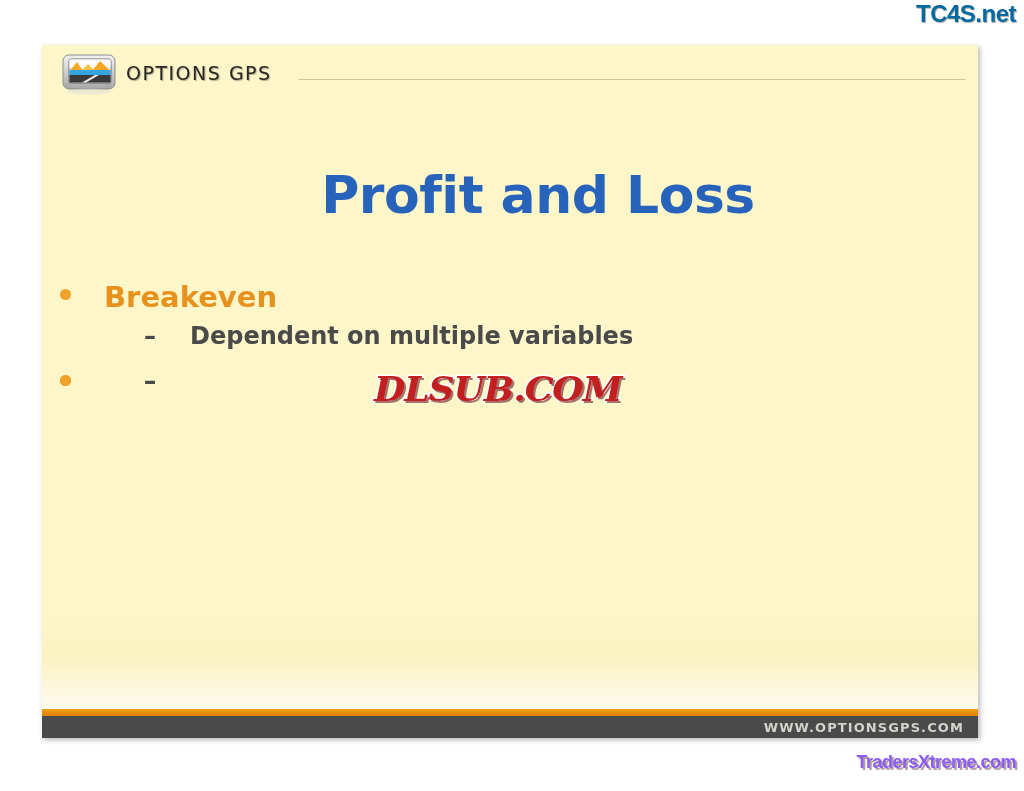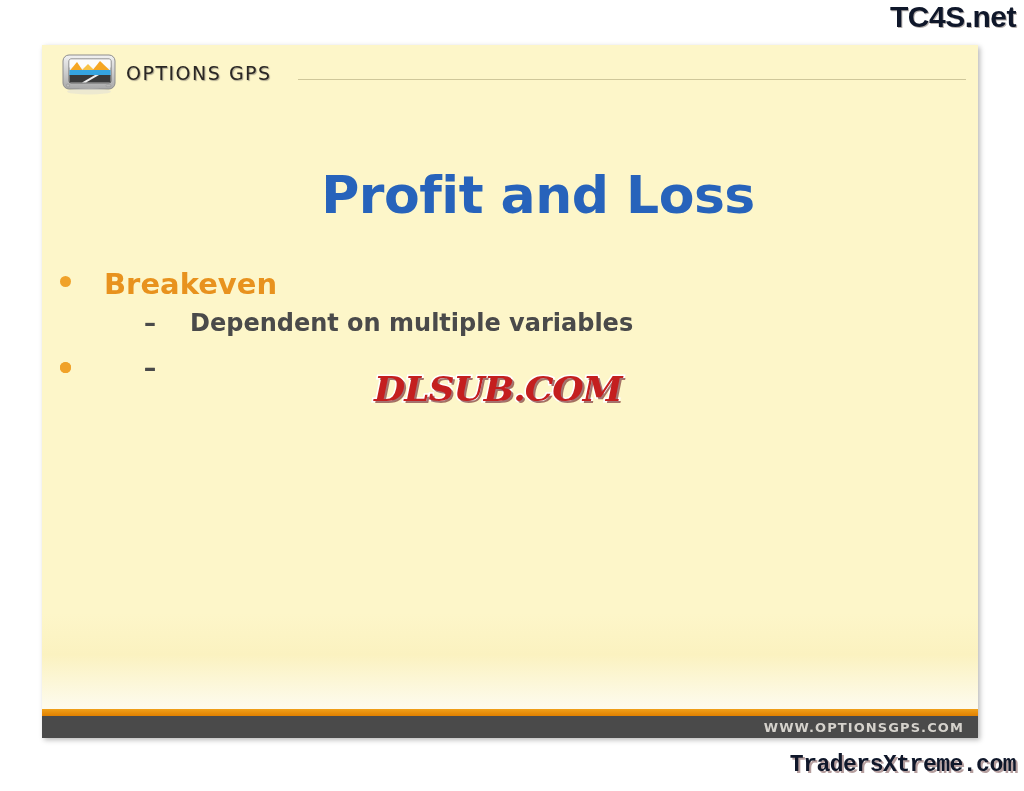--- a/index.html
+++ b/index.html
@@ -15,23 +15,23 @@
     font-family: "Liberation Sans", sans-serif;
   }
 
   
   #tc4s-brand {
     position: absolute;
     top: 2px;
     right: 8px;
     font-family: "Liberation Sans", sans-serif;
     font-weight: bold;
-    font-size: 30px;
+    font-size: 24px;
     letter-spacing: -0.5px;
-    color: #0f172a;
+    color: #0369a1;
     text-shadow: 1px 1px 0 rgba(120,110,105,0.55);
     line-height: 1;
     white-space: nowrap;
   }
 
   
   #slide {
     position: absolute;
     left: 42px;
     top: 45px;
@@ -94,21 +94,21 @@
     font-size: 52px;
     color: #2763bb;
     letter-spacing: -0.5px;
     padding-left: 28px;
   }
 
   
   #slide-body {
     position: absolute;
     left: 0;
-    top: 222px;
+    top: 235px;
     width: 900px;
   }
   .bullet-l1 {
     position: relative;
     padding-left: 62px;
     margin: 0 0 6px 0;
     font-family: "DejaVu Sans", sans-serif;
     font-weight: bold;
     font-size: 29px;
     color: #e8921e;
@@ -196,25 +196,25 @@
     white-space: nowrap;
     transform: scaleX(1.06);
     transform-origin: left center;
   }
 
   
   #tradersxtreme-brand {
     position: absolute;
     right: 8px;
     top: 752px;
-    font-family: Liberation Mono, monospace;
-    font-weight: bold;
-    font-size: 23px;
+    font-family: Liberation Sans, sans-serif;
+    font-weight: bold;
+    font-size: 18px;
     letter-spacing: -0.5px;
-    color: #0f172a;
+    color: #8b5cf6;
     -webkit-text-stroke: 3px #ffffff;
     paint-order: stroke fill;
     text-shadow: 2px 2px 0 rgba(90,40,40,0.45);
     white-space: nowrap;
   }
 </style>
 </head>
 <body>
 
 <div id="tc4s-brand">TC4S.net</div>

